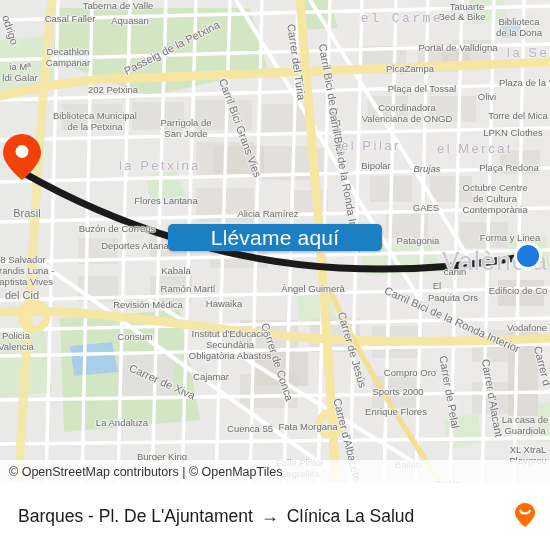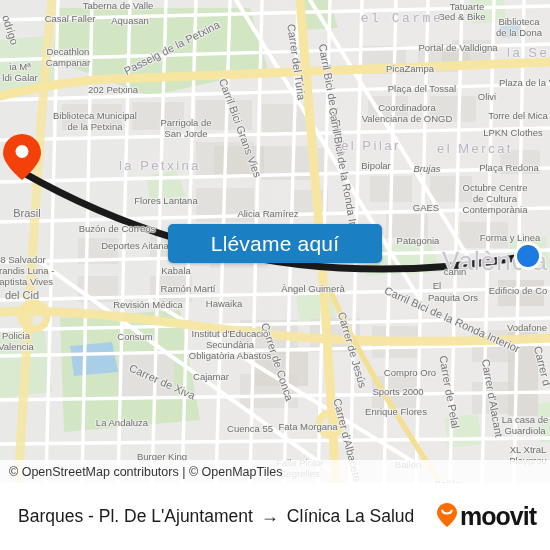--- a/index.html
+++ b/index.html
@@ -43,21 +43,21 @@
   .pin{
     position:absolute;width:40px;height:50px;transform:translate(-50%,-100%);
   }
   .dest{
     position:absolute;width:30px;height:30px;transform:translate(-50%,-50%);
   }
 
   
   .cta{
     position:absolute;
-    left:168px;top:224px;width:214px;height:39px;
+    left:168px;top:224px;width:214px;height:27px;
     background:#1b7fc3;
     border-radius:5px;
     display:flex;align-items:center;justify-content:center;
     color:#ffffff;
     font-size:21px;
     letter-spacing:.2px;
     box-shadow:0 1px 3px rgba(0,0,0,.25);
     cursor:pointer;
   }
 
@@ -355,17 +355,16 @@
       <span class="arrow">→</span>
       <span>Clínica La Salud</span>
     </div>
     <div class="brand">
       <span>
         <svg width="22" height="26" viewBox="0 0 22 26">
           <path d="M11 1 C5.4 1 1 5.4 1 11 C1 17 11 25 11 25 C11 25 21 17 21 11 C21 5.4 16.6 1 11 1 Z" fill="#ff6d00"></path>
           <path d="M6.2 8.6 C7.4 12.4 14.6 12.4 15.8 8.6" fill="none" stroke="#ffffff" stroke-width="2" stroke-linecap="round"></path>
         </svg>
       </span>
-      <span class="brand-word">moovit</span>
     </div>
   </div>
 
 </div>
 
 </body></html>

